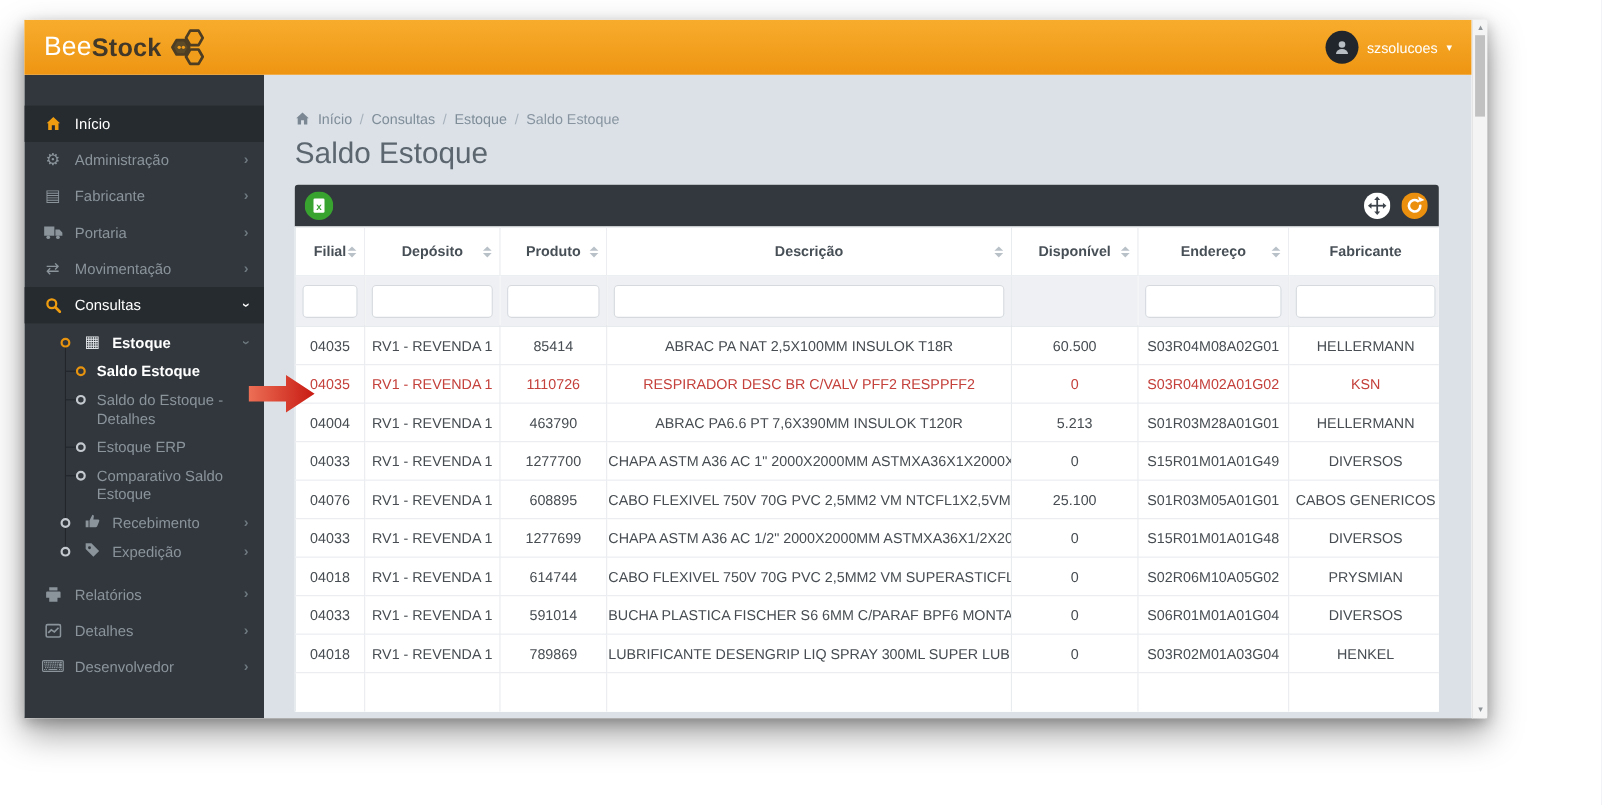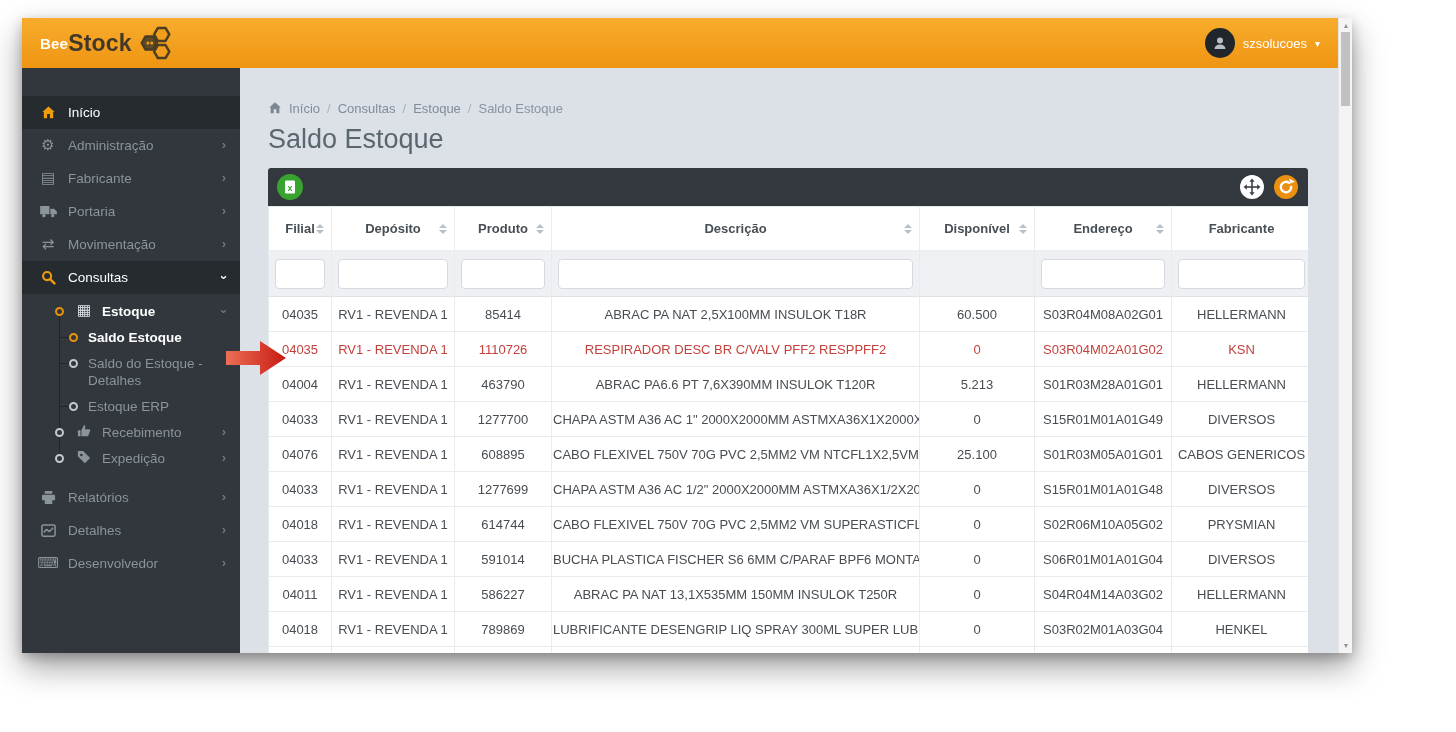--- a/index.html
+++ b/index.html
@@ -14,21 +14,21 @@
     box-shadow:0 14px 32px rgba(0,0,0,.38), 0 4px 12px rgba(0,0,0,.22);
   }
   .win-main { flex:1; display:flex; flex-direction:column; overflow:hidden; min-width:0; }
 
   
   .topbar {
     flex:0 0 50px; height:50px; display:flex; align-items:center; padding:0 18px;
     background:linear-gradient(#f8ac2c,#ee9513);
   }
   .brand { display:flex; align-items:center; text-decoration:none; cursor:pointer; }
-  .brand .bee { color:#fff; font-size:15px; font-weight:bold; letter-spacing:.2px; }
+  .brand .bee { color:#fff; font-size:24px; font-weight:normal; letter-spacing:.2px; }
   .brand .stock { color:#42382a; font-size:23px; font-weight:bold; letter-spacing:.2px; }
   .brand .honey { margin-left:5px; display:flex; }
   .user { margin-left:auto; display:flex; align-items:center; gap:8px; color:#fff; font-size:13px; cursor:pointer; }
   .avatar { width:30px; height:30px; border-radius:50%; background:#20262b; display:flex; align-items:center; justify-content:center; }
   .ucaret { font-size:10px; color:#fff; }
 
   
   .content-row { flex:1; display:flex; overflow:hidden; min-height:0; }
 
   
@@ -199,20 +199,24 @@
                 <span class="s-label">Saldo Estoque</span>
               </div>
               <div class="t-item child">
                 <span class="bullet"></span>
                 <span class="s-label">Saldo do Estoque - Detalhes</span>
               </div>
               <div class="t-item child">
                 <span class="bullet"></span>
                 <span class="s-label">Estoque ERP</span>
               </div>
+              <div class="t-item child">
+                <span class="bullet"></span>
+                <span class="s-label">Comparativo Saldo Estoque</span>
+              </div>
               <div class="t-item sib">
                 <span class="bullet"></span>
                 <span class="s-icon">
                   <svg width="14" height="14" viewBox="0 0 16 16">
                     <path fill="#8b949b" d="M1 7h3v7H1zM5 14V7l3-6c1 0 1.8.8 1.5 2L9 6h5c1 0 1.5 1 1 2l-2 5c-.3.7-1 1-1.7 1z"></path>
                   </svg>
                 </span>
                 <span class="s-label">Recebimento</span>
                 <span class="chev right">›</span>
               </div>
@@ -422,29 +426,20 @@
                     <tr class="">
                       <td>04033</td>
                       <td>RV1 - REVENDA 1</td>
                       <td>591014</td>
                       <td>BUCHA PLASTICA FISCHER S6 6MM C/PARAF BPF6 MONTAGEM</td>
                       <td>0</td>
                       <td>S06R01M01A01G04</td>
                       <td>DIVERSOS</td>
                     </tr>
                     <tr class="">
-                      <td>04011</td>
-                      <td>RV1 - REVENDA 1</td>
-                      <td>586227</td>
-                      <td>ABRAC PA NAT 13,1X535MM 150MM INSULOK T250R</td>
-                      <td>0</td>
-                      <td>S04R04M14A03G02</td>
-                      <td>HELLERMANN</td>
-                    </tr>
-                    <tr class="">
                       <td>04018</td>
                       <td>RV1 - REVENDA 1</td>
                       <td>789869</td>
                       <td>LUBRIFICANTE DESENGRIP LIQ SPRAY 300ML SUPER LUB 8608</td>
                       <td>0</td>
                       <td>S03R02M01A03G04</td>
                       <td>HENKEL</td>
                     </tr>
                     <tr class="empty">
                       <td></td>

